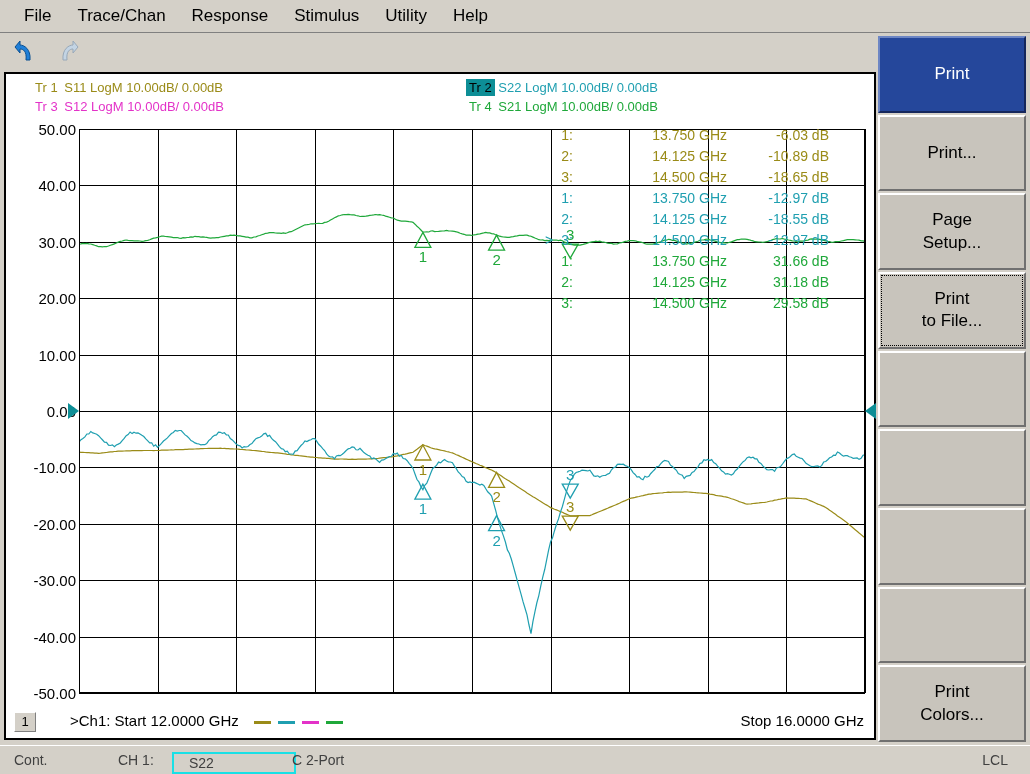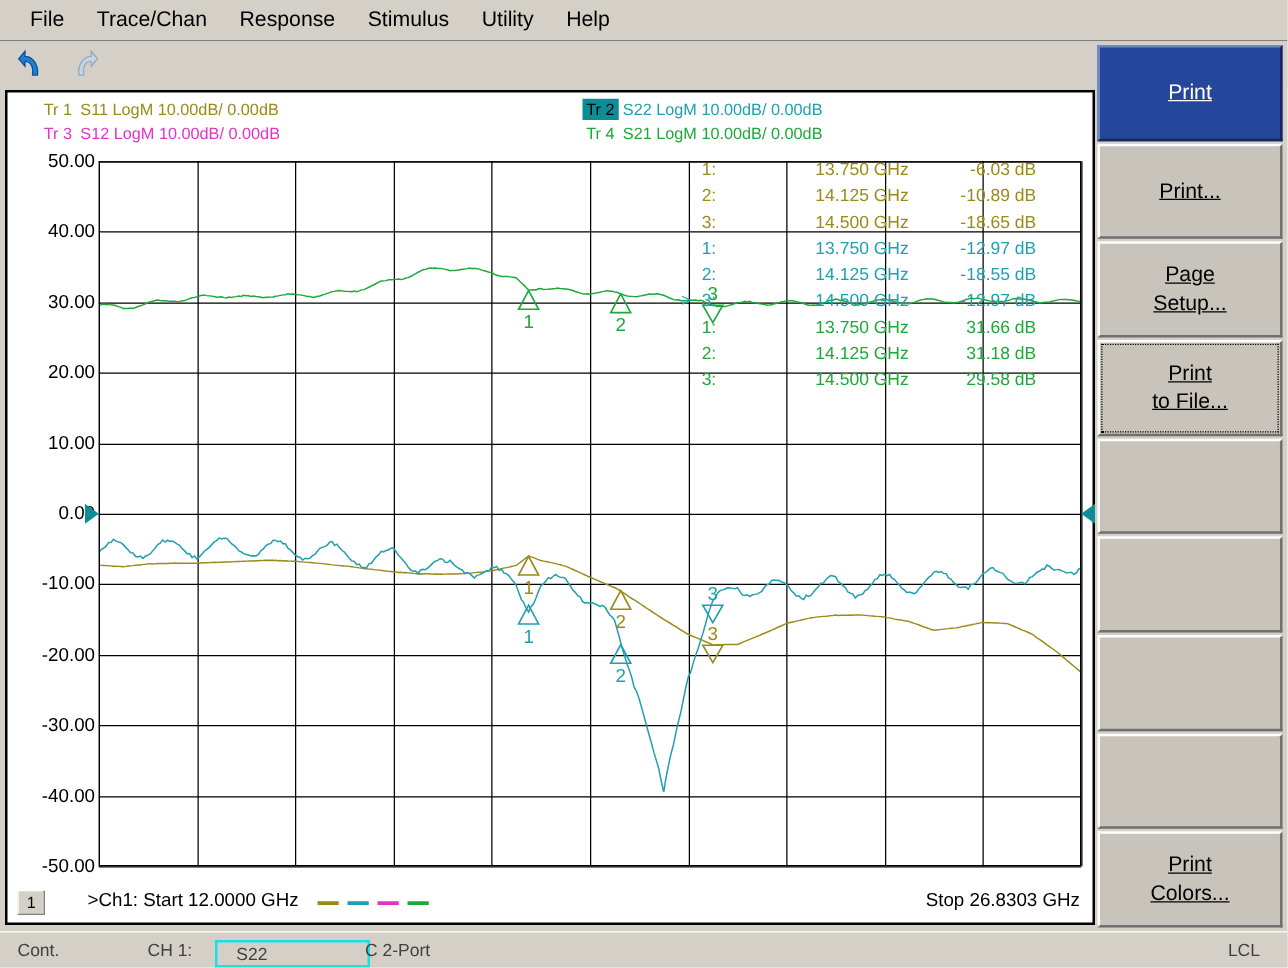--- a/index.html
+++ b/index.html
@@ -115,21 +115,20 @@
   .softkeys{
     position:absolute;left:878px;top:36px;width:148px;height:708px;
     display:flex;flex-direction:column;
   }
   .sk{
     flex:1;margin-bottom:2px;background:#c8c4bc;
     border:2px solid;border-color:#fff #707070 #707070 #fff;
     display:flex;align-items:center;justify-content:center;
     font-size:17px;color:#000;text-align:center;line-height:1.32;
     box-sizing:border-box;
-    text-decoration:underline;
   }
   .sk.head{background:#25479b;color:#fff;border-color:#6d86c4 #15275b #15275b #6d86c4;}
   .sk.focus{outline:1px dotted #000;outline-offset:-4px;}
   .sk.blank{}
 
   
   .statusbar{
     position:absolute;left:0;bottom:0;width:1030px;height:28px;
     background:#d4d0c8;border-top:1px solid #fff;
     font-size:14px;color:#404040;
@@ -333,21 +332,21 @@
 
       <div class="stimrow">
         <div class="chbox">1</div>
         <div class="startlbl">&gt;Ch1: Start  12.0000 GHz</div>
         <div class="swatches" id="swatches">
             <div class="sw" style="background: rgb(154, 139, 24);"></div>
             <div class="sw" style="background: rgb(31, 159, 176);"></div>
             <div class="sw" style="background: rgb(227, 50, 200);"></div>
             <div class="sw" style="background: rgb(31, 168, 58);"></div>
           </div>
-        <div class="stoplbl">Stop  26.8303 GHz</div>
+        <div class="stoplbl">Stop  16.0000 GHz</div>
       </div>
 
     </div>
   </div>
 
   <div class="softkeys" id="softkeys">
       <div class="sk head" style="white-space: pre-line;">Print</div>
       <div class="sk" style="white-space: pre-line;">Print...</div>
       <div class="sk" style="white-space: pre-line;">Page
 Setup...</div>

